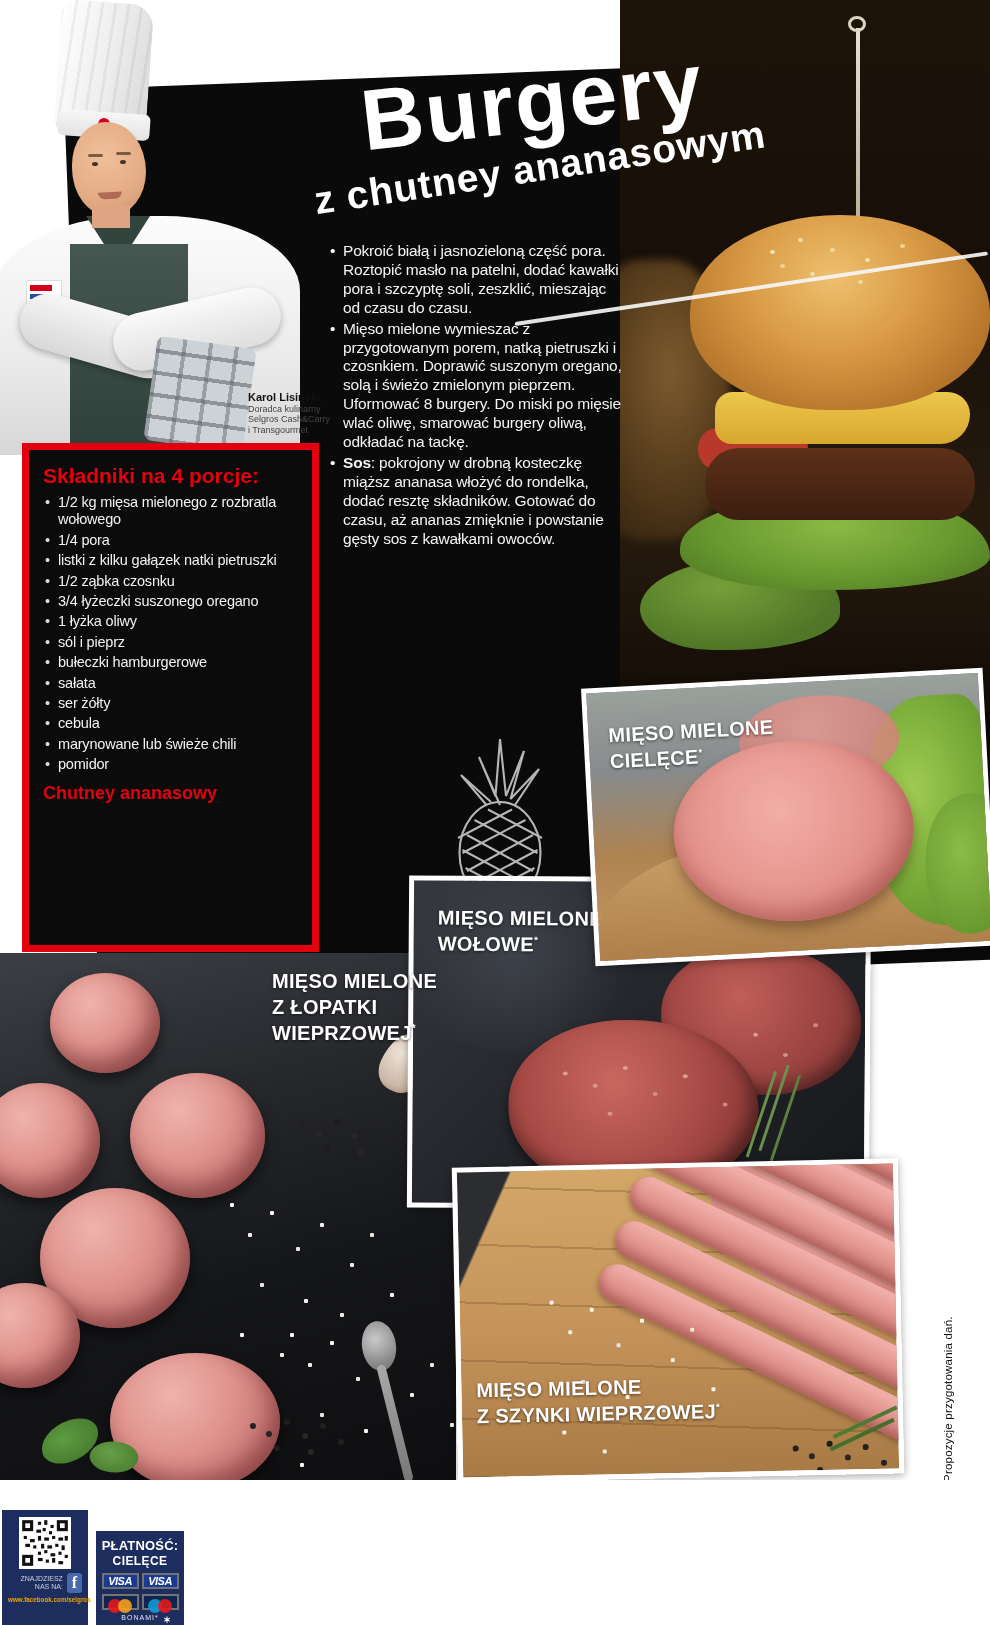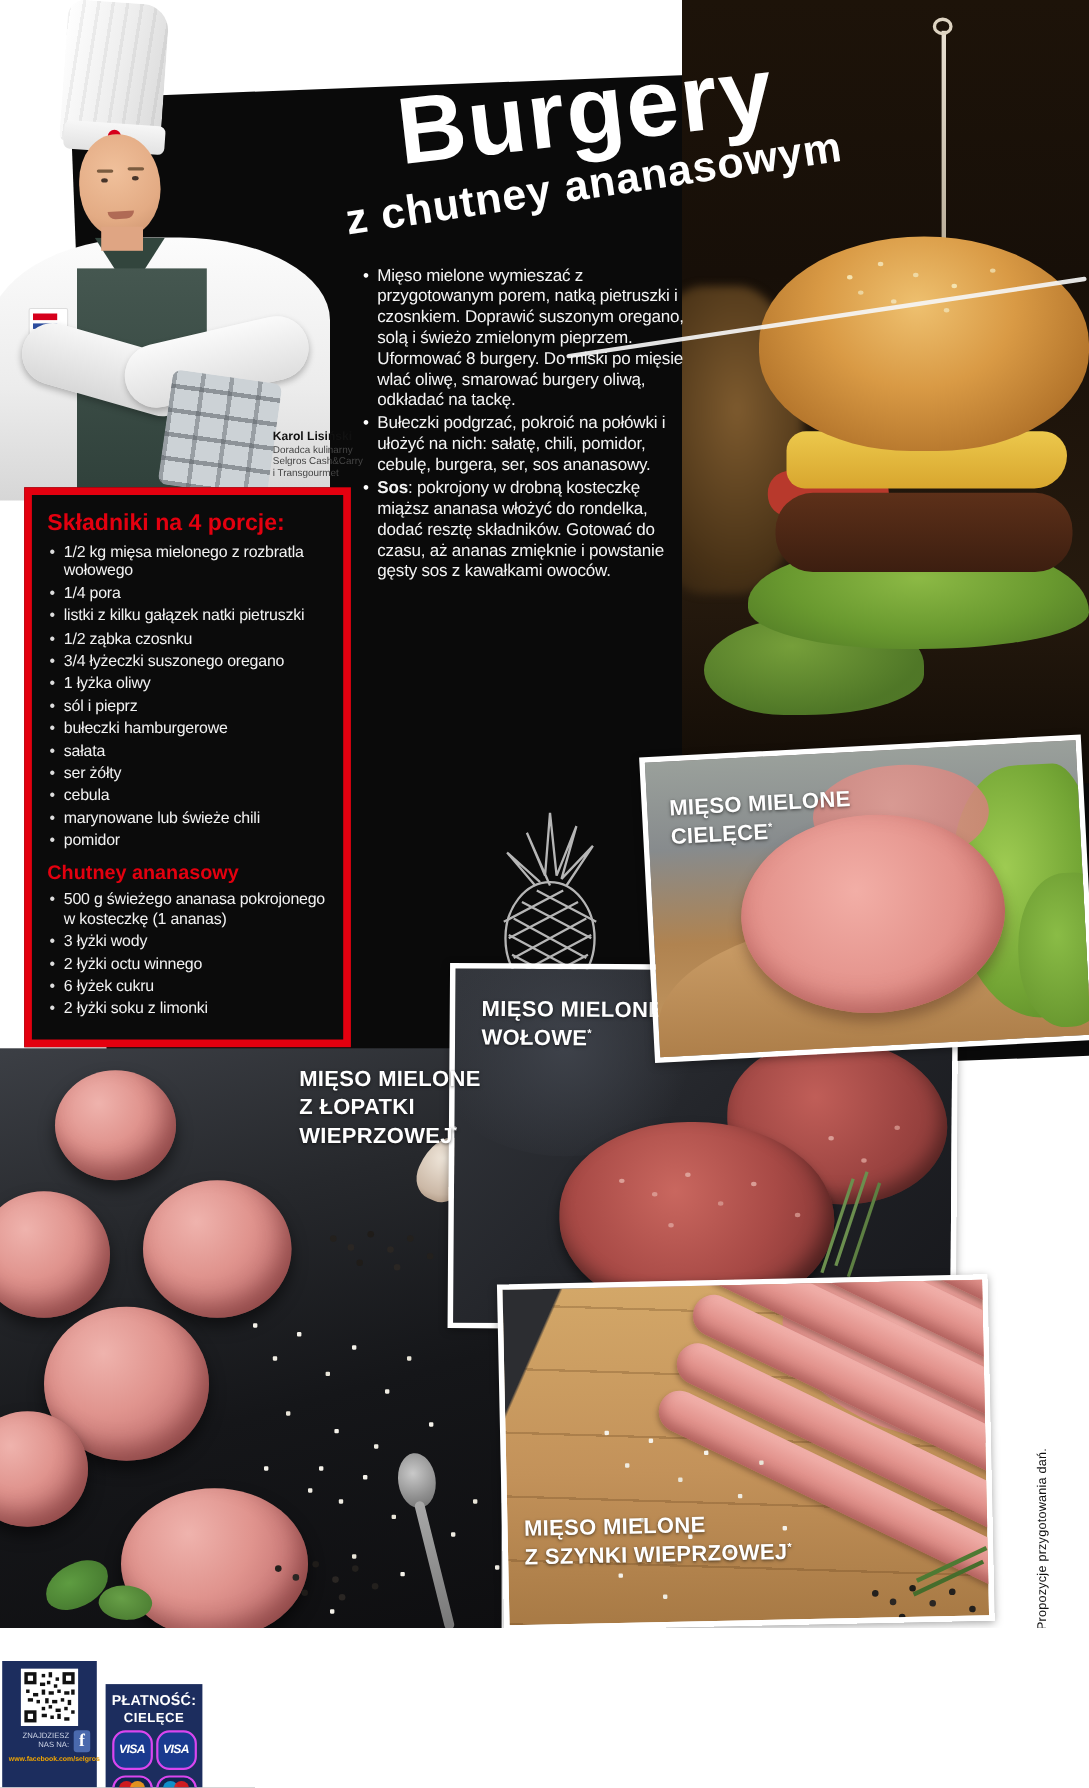--- a/index.html
+++ b/index.html
@@ -184,21 +184,21 @@
   .findus-row{display:flex;align-items:center;gap:4px;justify-content:center;}
   .findus-text{font-size:7px;line-height:1.2;text-align:right;color:#cdd4e6;}
   .fb-icon{width:20px;height:20px;background:#4a69ad;border-radius:3px;color:#fff;font-weight:bold;
     font-size:16px;text-align:center;line-height:20px;font-family:"Liberation Serif",serif;}
   .fb-url{font-size:6.3px;color:#f0a500;text-align:center;margin-top:3px;font-weight:bold;}
 
   .pay-box{left:96px;top:27px;width:88px;height:118px;padding:7px 5px;text-align:center;margin-top:24px;}
   .pay-h{font-size:13px;font-weight:bold;letter-spacing:.2px;}
   .pay-h2{font-size:12px;font-weight:bold;margin-top:1px;letter-spacing:.4px;}
   .cards{display:flex;justify-content:center;gap:3px;margin-top:5px;}
-  .card{width:37px;height:36px;border:2px solid #d946ef;border-radius:12px;background:#1a3a8f;
+  .card{width:37px;height:16px;border:2px solid #737373;border-radius:0;background:#1a3a8f;
     display:flex;align-items:center;justify-content:center;}
   .visa-txt{color:#fff;font-weight:bold;font-style:italic;font-size:11px;letter-spacing:-.5px;}
   .card.dark{background:#10254f;position:relative;}
   .cc{position:absolute;width:14px;height:14px;border-radius:50%;top:3px;opacity:.9;}
   .cc.red{left:4px;background:#e21b1b;}
   .cc.org{left:14px;background:#f79e1b;}
   .cc.blue{left:4px;background:#0f9bd7;}
   .cc.mred{left:14px;background:#e21b1b;}
   .bonami{font-size:7px;margin-top:4px;letter-spacing:1px;color:#dfe4f0;}
   .sodexo{font-size:17px;font-weight:bold;letter-spacing:-.5px;margin-top:1px;position:relative;display:inline-block;}
@@ -255,22 +255,22 @@
 
   <div class="chef-caption">
     <div class="chef-name">Karol Lisiński</div>
     <div class="chef-role">Doradca kulinarny</div>
     <div class="chef-role">Selgros Cash&amp;Carry</div>
     <div class="chef-role">i Transgourmet</div>
   </div>
 
   <div class="method">
     <ul>
+      <li><b></b><span>Pokroić białą i jasnozieloną część pora. Roztopić masło na patelni, dodać kawałki pora i szczyptę soli, zeszklić, mieszając od czasu do czasu.</span></li>
       <li><b></b><span>Mięso mielone wymieszać z przygotowanym porem, natką pietruszki i czosnkiem. Doprawić suszonym oregano, solą i świeżo zmielonym pieprzem. Uformować 8 burgery. Do miski po mięsie wlać oliwę, smarować burgery oliwą, odkładać na tackę.</span></li>
-      <li><b></b><span>Bułeczki podgrzać, pokroić na połówki i ułożyć na nich: sałatę, chili, pomidor, cebulę, burgera, ser, sos ananasowy.</span></li>
       <li><b>Sos</b><span>: pokrojony w drobną kosteczkę miąższ ananasa włożyć do rondelka, dodać resztę składników. Gotować do czasu, aż ananas zmięknie i powstanie gęsty sos z kawałkami owoców.</span></li>
     </ul>
   </div>
 
   <div class="ingredients">
     <div class="ing-head">Składniki na 4 porcje:</div>
     <ul>
       <li>1/2 kg mięsa mielonego z rozbratla wołowego</li>
       <li>1/4 pora</li>
       <li>listki z kilku gałązek natki pietruszki</li>
@@ -279,28 +279,20 @@
       <li>1 łyżka oliwy</li>
       <li>sól i pieprz</li>
       <li>bułeczki hamburgerowe</li>
       <li>sałata</li>
       <li>ser żółty</li>
       <li>cebula</li>
       <li>marynowane lub świeże chili</li>
       <li>pomidor</li>
     </ul>
     <div class="ing-head2">Chutney ananasowy</div>
-    <ul>
-      <li>500 g świeżego ananasa pokrojonego w kosteczkę (1 ananas)</li>
-      <li>3 łyżki wody</li>
-      <li>2 łyżki octu winnego</li>
-      <li>6 łyżek cukru</li>
-      <li>2 łyżki soku z limonki</li>
-
-    </ul>
   </div>
 
   <svg class="pineapple" viewBox="0 0 100 120">
     <g stroke="#d5d5d5" fill="none" stroke-width="1.4">
       <ellipse cx="50" cy="82" rx="27" ry="34"></ellipse>
       <path d="M28,70 L72,94 M25,80 L70,104 M27,92 L65,112 M33,60 L75,82 M42,53 L78,72"></path>
       <path d="M72,70 L28,94 M75,80 L30,104 M73,92 L35,112 M67,60 L25,82 M58,53 L22,72"></path>
       <path d="M50,50 L36,18 L47,44 L50,6 L54,44 L66,14 L57,46 L76,26 L60,50 M44,48 L24,30 L41,50"></path>
     </g>
   </svg>

